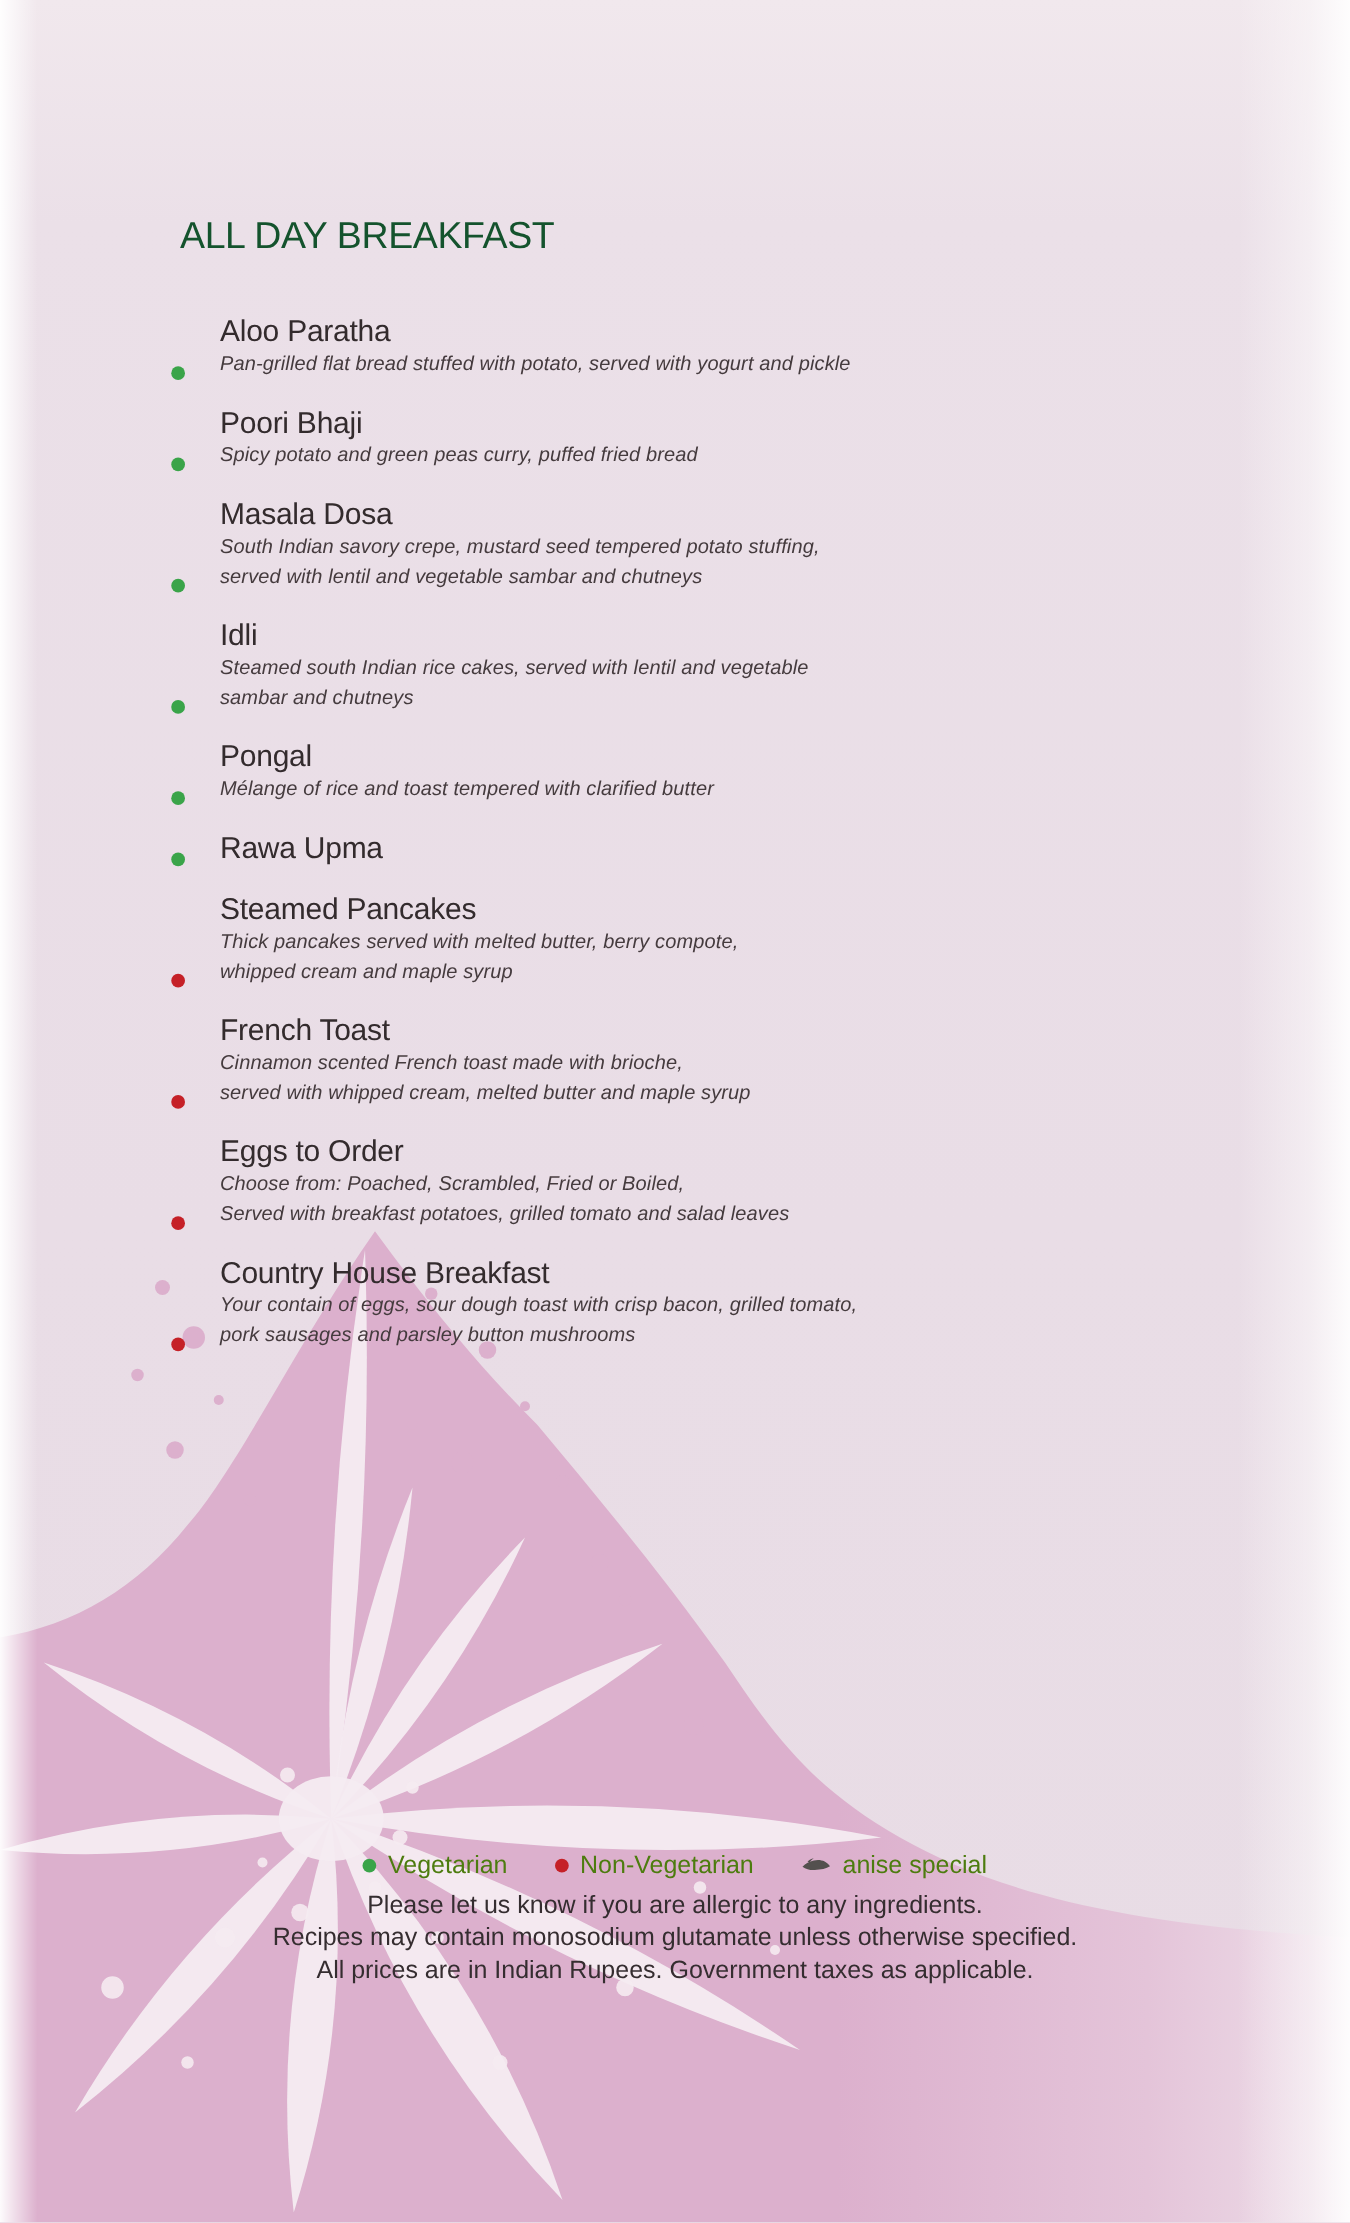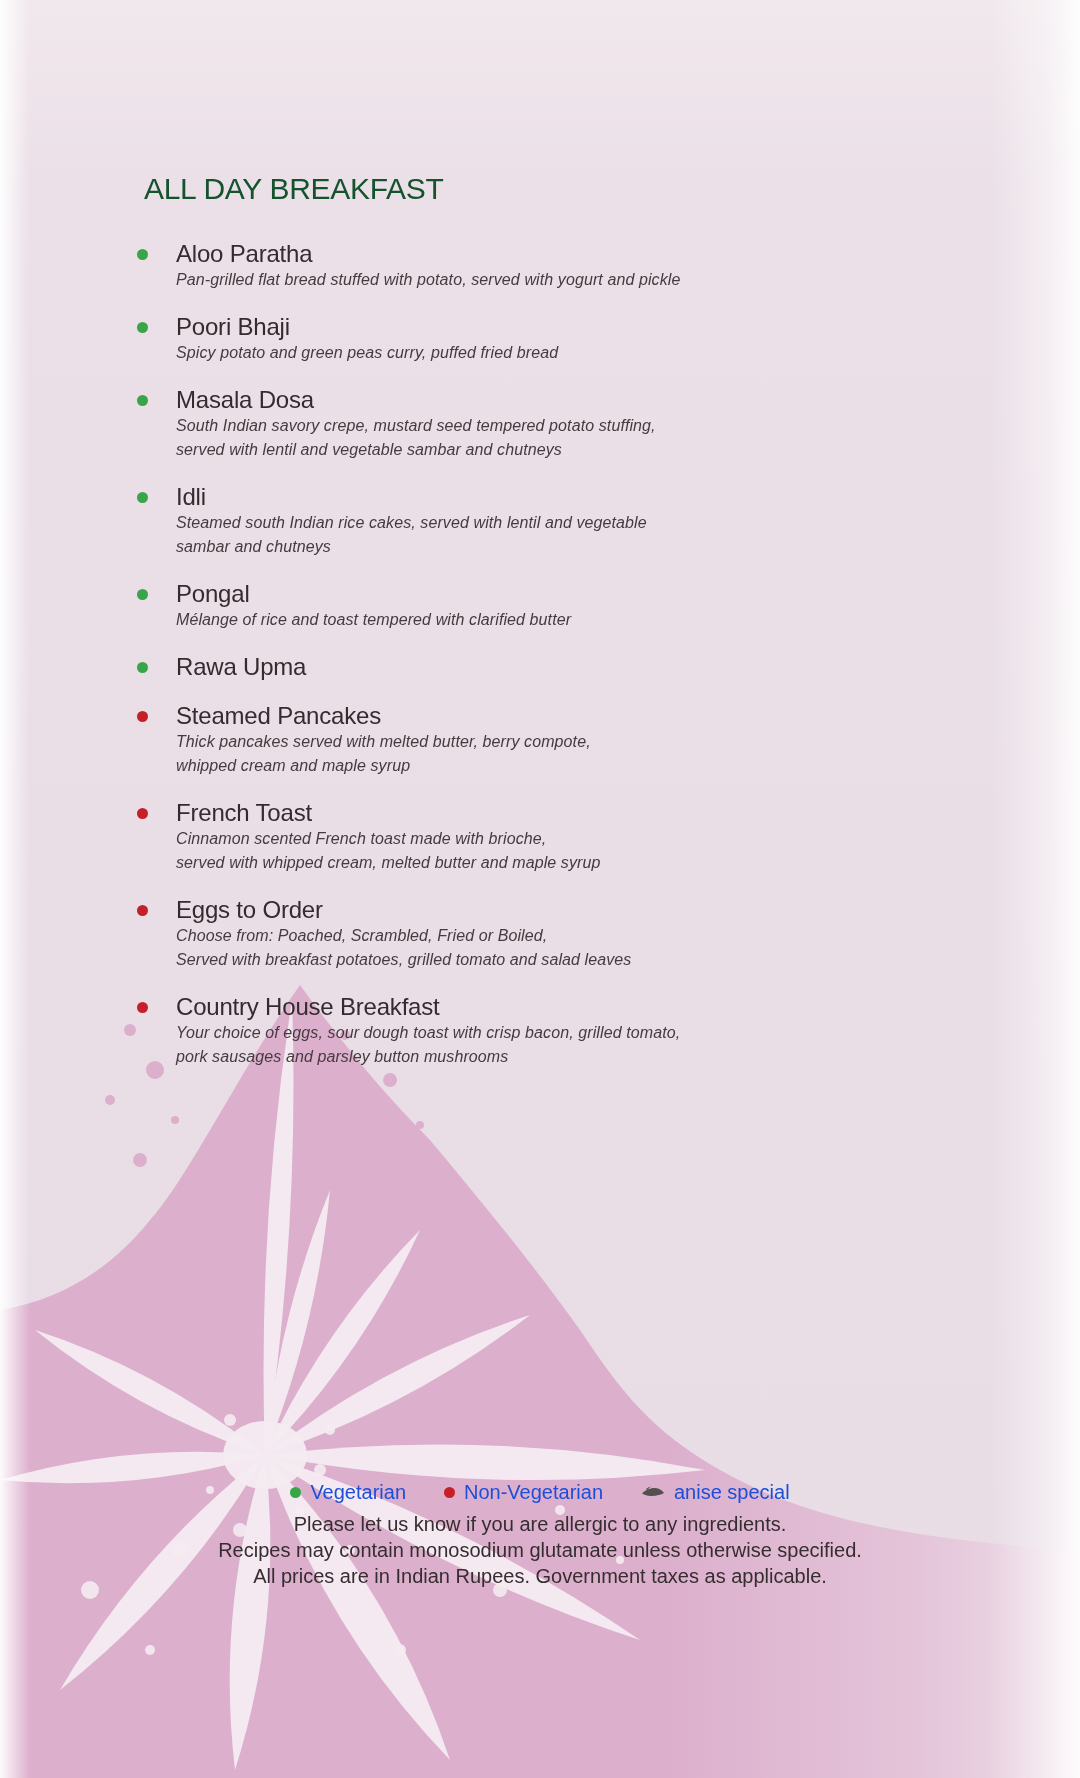--- a/index.html
+++ b/index.html
@@ -16,30 +16,30 @@
   .edge{position:absolute;top:0;bottom:0;z-index:4;pointer-events:none;}
   .edge-left{left:0;width:30px;background:linear-gradient(to right, rgba(255,255,255,.95), rgba(255,255,255,0));}
   .edge-right{right:0;width:90px;background:linear-gradient(to left, rgba(255,255,255,.92), rgba(252,250,251,.55) 35%, rgba(255,255,255,0));}
   .flower{position:absolute;left:0;top:950px;width:1080px;height:828px;z-index:1;}
 
   .title{
     position:absolute;left:133px;top:161px;z-index:6;margin:11px;
     font-size:30px;font-weight:400;letter-spacing:-0.3px;color:#14532d;
   }
   .menu{position:absolute;left:133px;top:240px;width:760px;z-index:6;}
-  .item{display:flex;align-items:flex-start;margin-bottom:21px;}
+  .item{display:flex;align-items:flex-end;margin-bottom:21px;margin-top:12px;}
   .bullet{width:11px;height:11px;border-radius:50%;margin:9px 0 0 4px;flex:none;}
   .item-body{margin-left:28px;}
   .item-name{font-size:24px;line-height:28px;font-weight:500;letter-spacing:-0.2px;color:#332b2d;}
   .item-desc{font-size:16px;line-height:24px;font-style:italic;color:#453b3e;white-space:pre-line;letter-spacing:0.1px;}
 
   .legend{
     position:absolute;left:0;right:0;top:1481px;z-index:6;
     display:flex;justify-content:center;align-items:center;gap:38px;
-    font-size:20px;color:#1d4ed8;text-align:center;
+    font-size:20px;color:#4d7c0f;text-align:center;
   }
   .legend-entry{display:flex;align-items:center;gap:9px;}
   .dot{width:11px;height:11px;border-radius:50%;flex:none;}
   .anise-icon{flex:none;display:block;}
 
   .notes{
     position:absolute;left:0;right:0;top:1511px;z-index:6;
     text-align:center;font-size:20px;line-height:26px;color:#352d30;
   }
 </style>
@@ -202,21 +202,21 @@
       <div class="item-name">Eggs to Order</div>
       <div class="item-desc">Choose from: Poached, Scrambled, Fried or Boiled,
 Served with breakfast potatoes, grilled tomato and salad leaves</div>
     </div>
   </div>
 
   <div class="item">
     <span class="bullet" style="background: rgb(197, 32, 39);"></span>
     <div class="item-body">
       <div class="item-name">Country House Breakfast</div>
-      <div class="item-desc">Your choice of eggs, sour dough toast with crisp bacon, grilled tomato,
+      <div class="item-desc">Your contain of eggs, sour dough toast with crisp bacon, grilled tomato,
 pork sausages and parsley button mushrooms</div>
     </div>
   </div>
 </div>
 
 <div class="legend">
   <div class="legend-entry">
     <span class="dot" id="veg-dot" style="background: rgb(58, 164, 73);"></span>
     <span>Vegetarian</span>
   </div>

